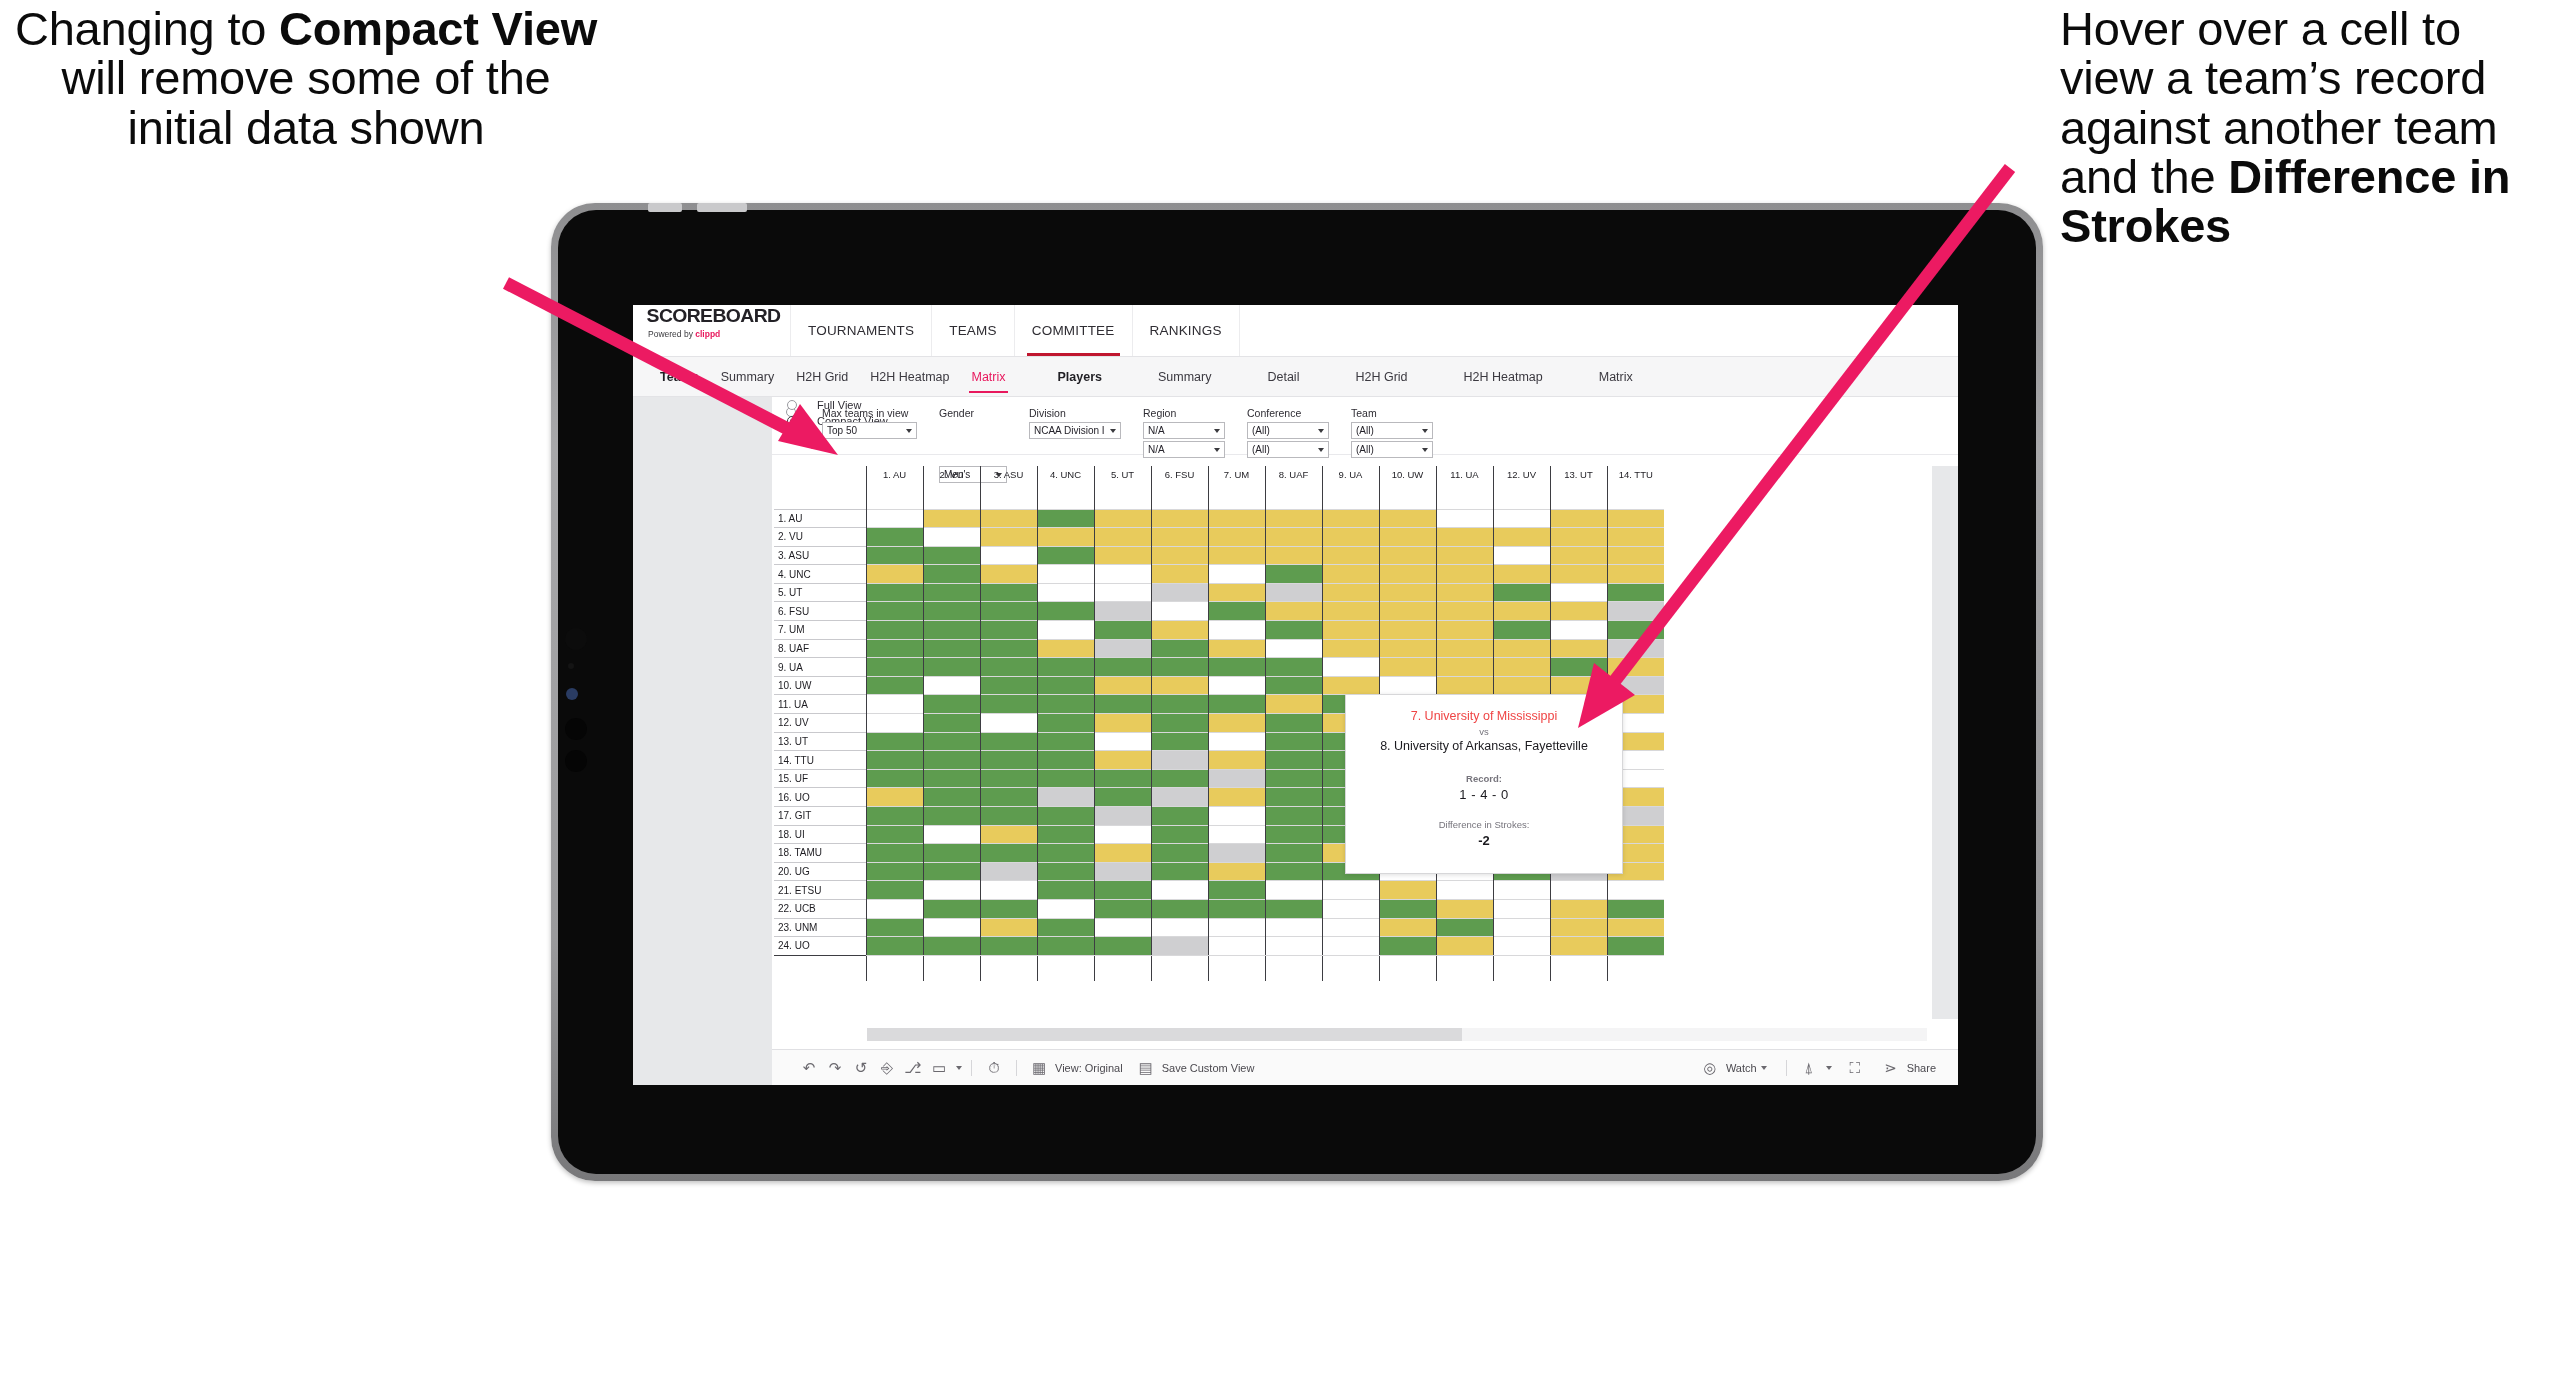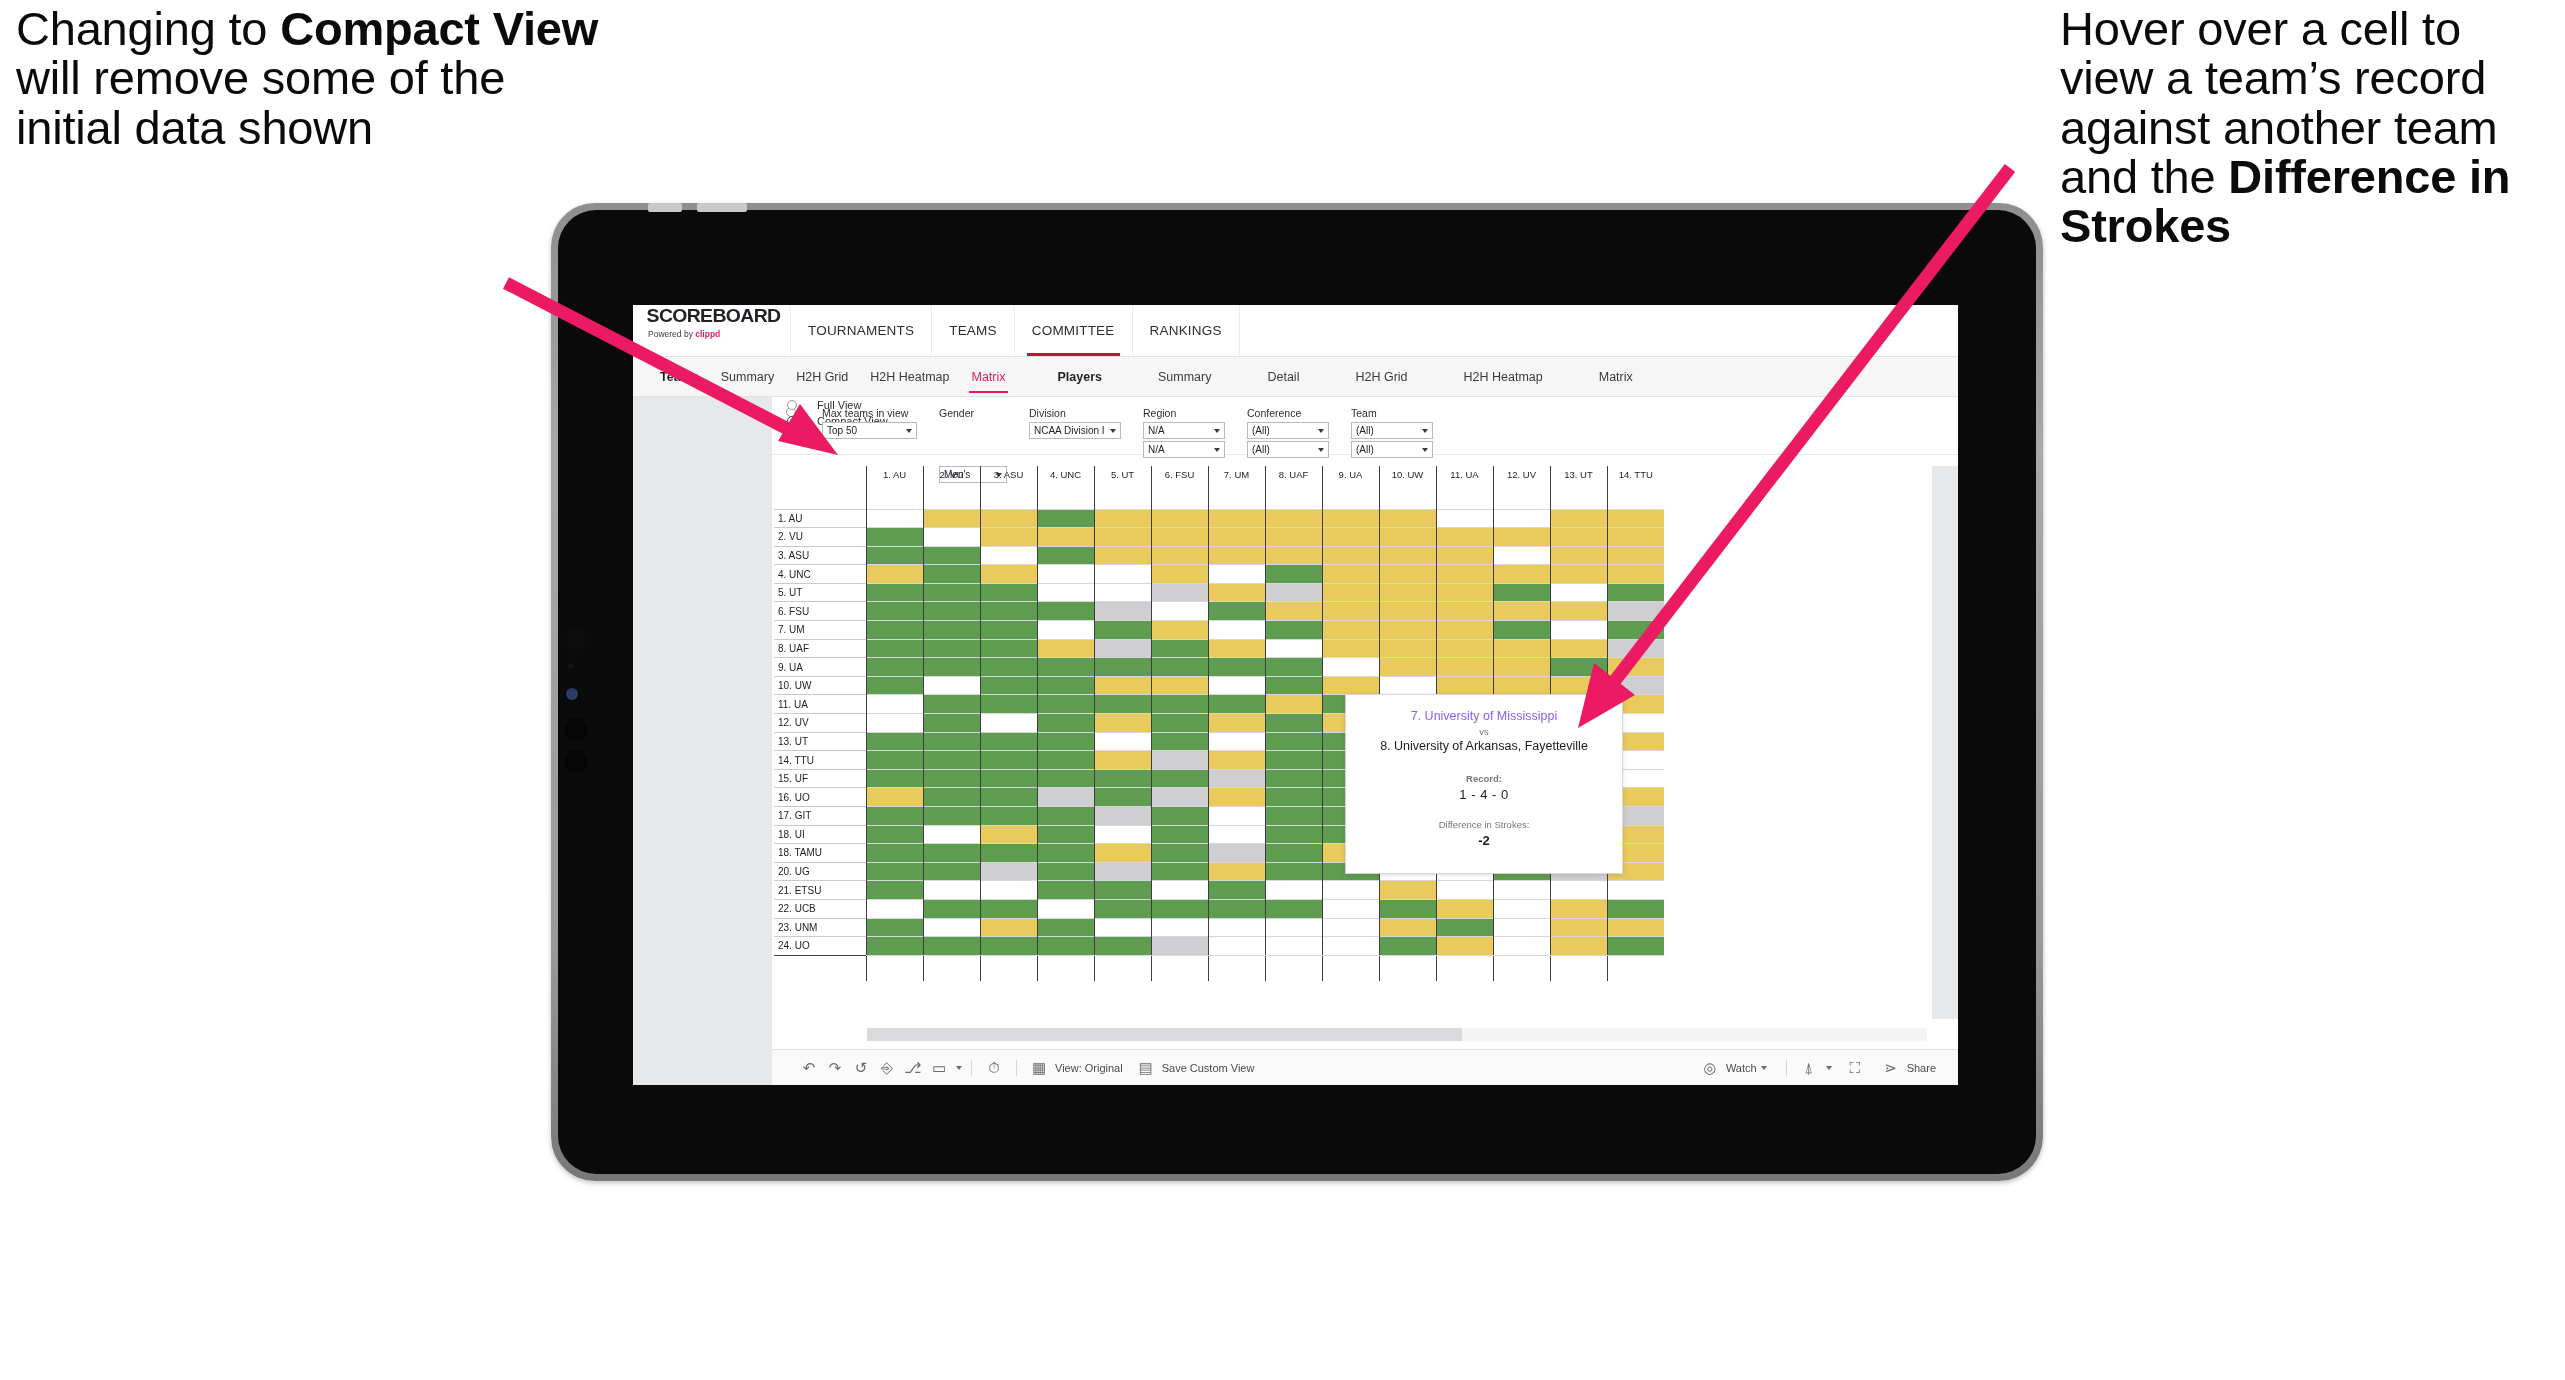--- a/index.html
+++ b/index.html
@@ -15,21 +15,21 @@
   .annot {
     position: absolute;
     font-family: "Liberation Sans", sans-serif;
     font-size: 47px;
     line-height: 1.05;
     color: #0b0b0b;
     font-weight: 400;
     letter-spacing: -0.2px;
   }
   .annot b { font-weight: 700; }
-  #annot-left  { left: 16px;  top: 4px;  width: 600px; }
+  #annot-left  { left: 6px;  top: 4px;  width: 600px; text-align: center; }
   #annot-right { left: 2060px; top: 4px; width: 500px; }
   #device-outer {
     position: absolute;
     left: 551px; top: 203px;
     width: 1492px; height: 978px;
     background: linear-gradient(180deg,#8e8e90 0%, #a8a8aa 25%, #9a9a9c 75%, #78787a 100%);
     border-radius: 44px;
     box-shadow: 0 2px 5px rgba(0,0,0,.25);
   }
   #device-screen-bezel {
@@ -212,21 +212,21 @@
   
   #tooltip {
     position:absolute; left: 1345px; top: 694px;
     width: 278px; height: 180px;
     background:#fff; border:1px solid #d7d7d9;
     box-shadow: 0 1px 5px rgba(0,0,0,.13);
     display:flex; flex-direction:column; align-items:center;
     padding-top: 14px;
     z-index: 40;
   }
-  #tt-a { font-size: 12.5px; color:#8b5cf6; font-weight:400; }
+  #tt-a { font-size: 12.5px; color:#ef4444; font-weight:400; }
   #tt-vs { font-size: 9.5px; color:#76747c; margin: 3px 0 2px; }
   #tt-b { font-size: 12.5px; color:#1b1a1f; }
   #tt-rec-l { font-size: 9.5px; color:#76747c; margin-top: 20px; font-weight: bold; }
   #tt-rec-v { font-size: 13px; color:#1b1a1f; margin-top: 3px; letter-spacing:.5px; }
   #tt-dif-l { font-size: 9.5px; color:#76747c; margin-top: 17px; }
   #tt-dif-v { font-size: 13px; color:#1b1a1f; margin-top: 3px; font-weight:600; }
 
   
   #toolbar {
     position:absolute; left:139px; bottom:0; width:1186px; height:36px;

